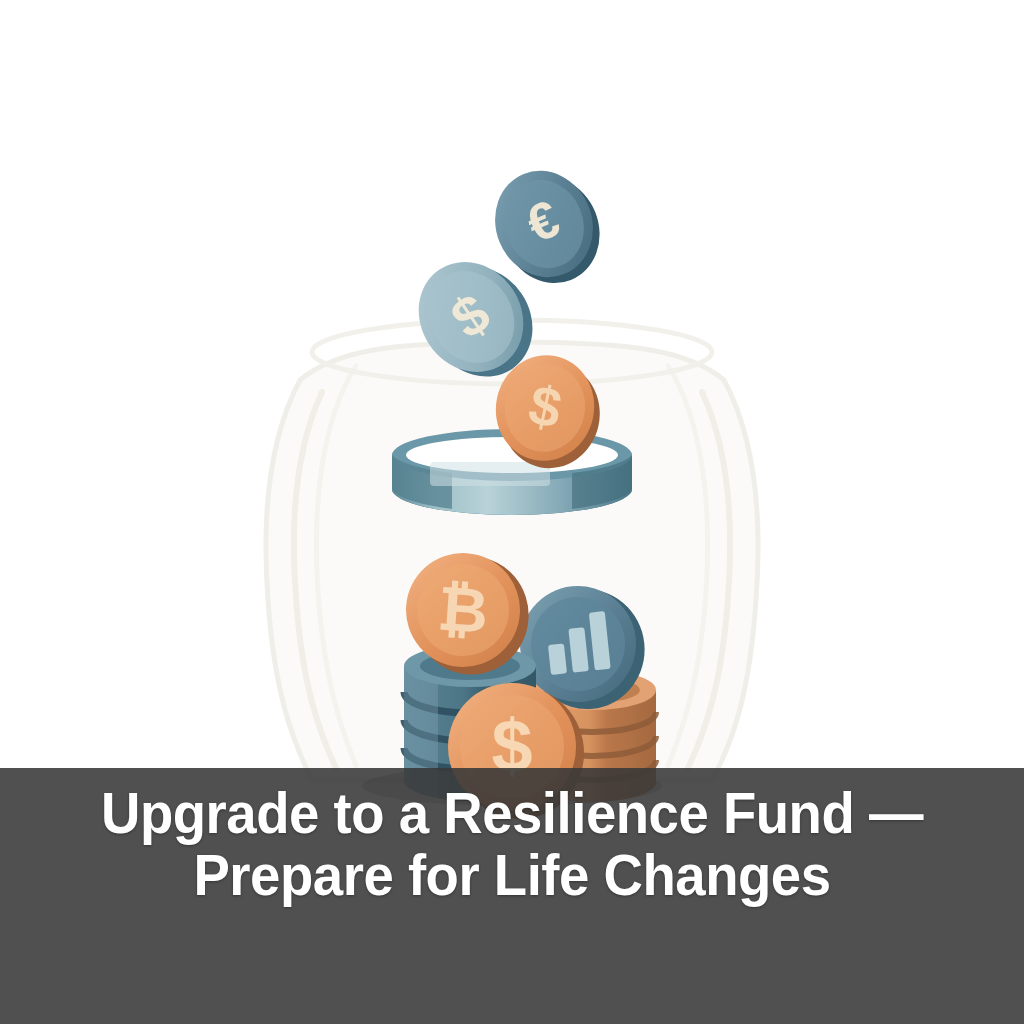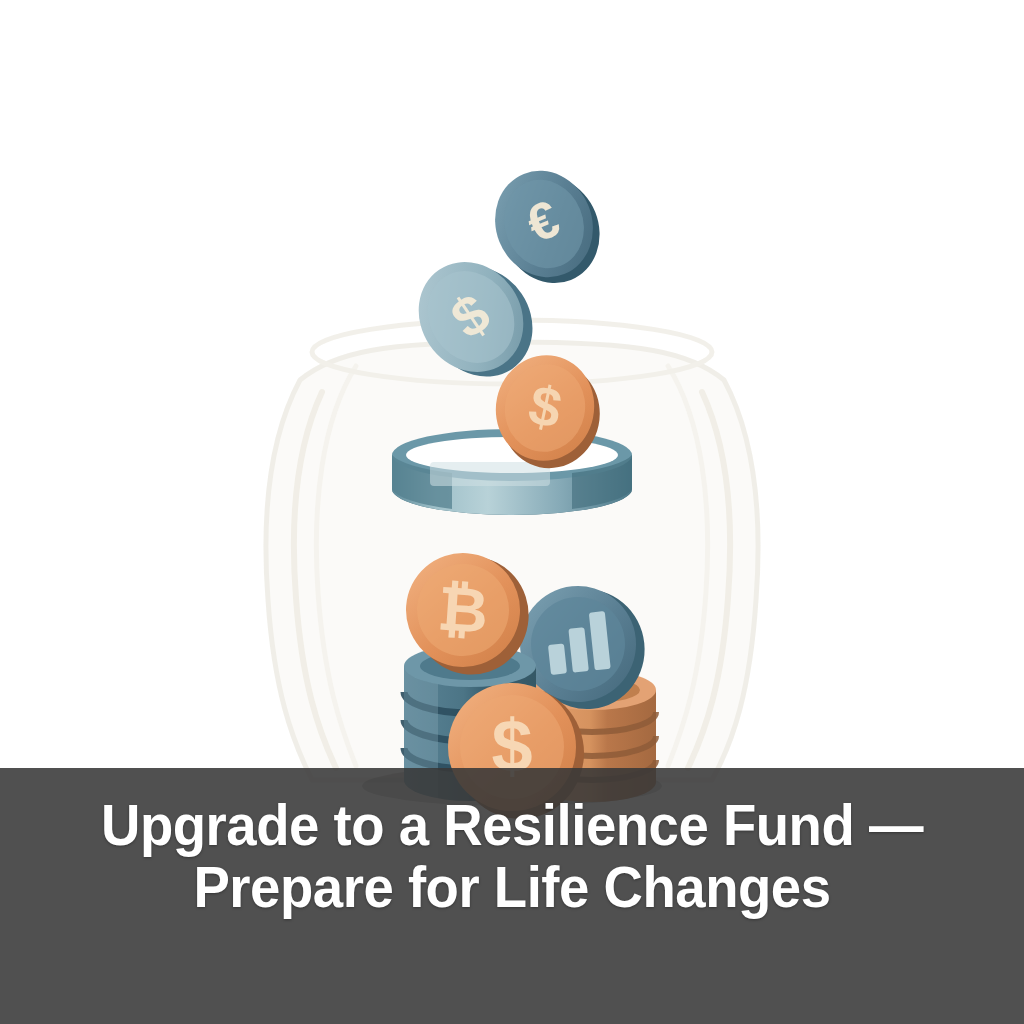--- a/index.html
+++ b/index.html
@@ -36,21 +36,21 @@
     position: absolute;
     left: 0;
     right: 0;
     bottom: 0;
     top: 768px;
     background: rgba(56, 56, 56, 0.88);
     display: flex;
     flex-direction: column;
     align-items: center;
     justify-content: flex-start;
-    padding-top: 26px;
+    padding-top: 14px;
     box-sizing: border-box;
   }
   .caption-text {
     color: #ffffff;
     font-family: "Liberation Sans Narrow", "Liberation Sans", sans-serif;
     font-weight: bold;
     font-size: 58px;
     line-height: 62px;
     letter-spacing: -0.5px;
     text-align: center;

